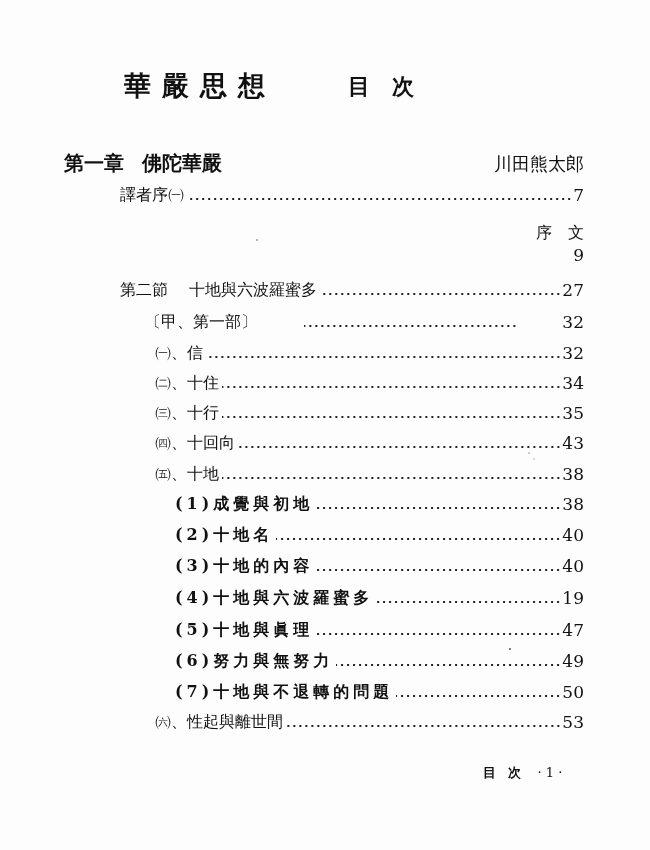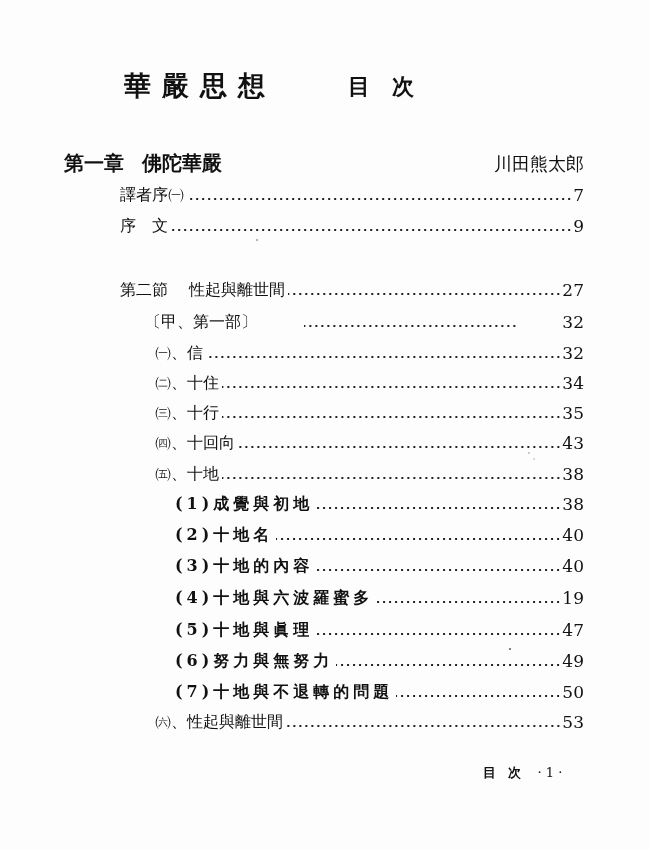--- a/index.html
+++ b/index.html
@@ -144,27 +144,27 @@
       <span class="num">第一章</span><span>佛陀華嚴</span>
     </div>
     <div class="chapter-author">川田熊太郎</div>
   </div>
 
   <div class="toc-row" style="top:182px; left:88px;">
     <span class="label">譯者序㈠</span>
     <span class="leader"></span>
     <span class="page-num">7</span>
   </div>
-  <div class="toc-row" style="top:213px; left:88px;">
+  <div class="toc-row" style="top:222px; left:88px;flex-direction:column;">
     <span class="label">序　文</span>
     <span class="leader"></span>
     <span class="page-num">9</span>
   </div>
   <div class="toc-row" style="top:277px; left:88px;">
-    <span class="label">第二節　 性起與離世間</span>
+    <span class="label">第二節　 十地與六波羅蜜多</span>
     <span class="leader"></span>
     <span class="page-num">27</span>
   </div>
 
   <div class="toc-row" style="top:309px; left:113px;gap:44px;">
     <span class="label">〔甲、第一部〕</span>
     <span class="leader"></span>
     <span class="page-num">32</span>
   </div>
 

